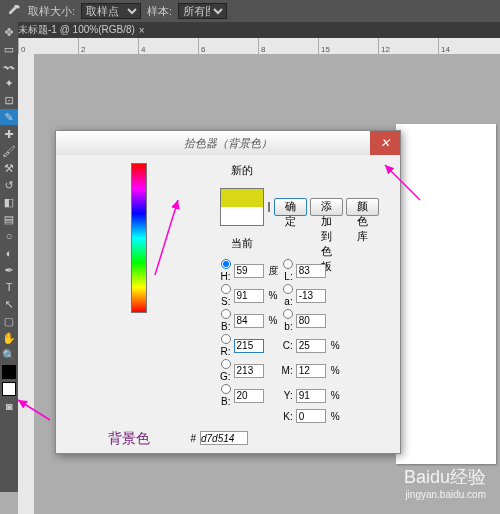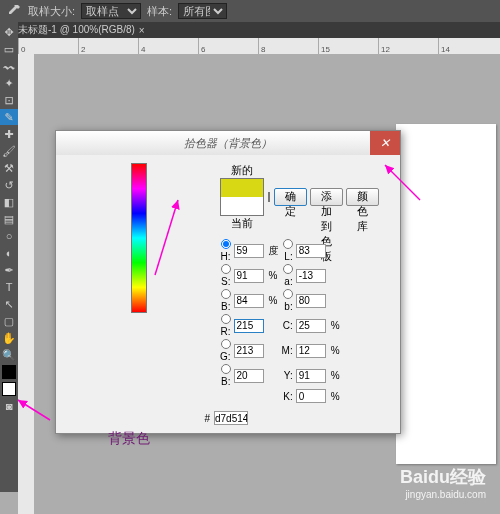--- a/index.html
+++ b/index.html
@@ -31,25 +31,25 @@
 .new-c { flex: 1; background: #d8d814; }
 .cur-c { flex: 1; background: #fff; }
 .btn { border: 1px solid #888; background: linear-gradient(#fff,#e0e0e0); height: 18px; padding: 0 10px; font-size: 11px; cursor: pointer; border-radius: 2px; }
 .btn.hl { border: 1px solid #2a80c4; }
 .vals { display: grid; grid-template-columns: auto 32px auto auto 32px auto; gap: 2px 3px; align-items: center; font-size: 10px; margin-top: 4px; }
 .vals input[type=text] { width: 30px; height: 14px; font-size: 10px; border: 1px solid #999; padding: 0 2px; }
 .vals input[type=radio] { width: 10px; height: 10px; }
 .vals .lbl { text-align: right; }
 .web-chk { grid-column: 1; display: flex; align-items: center; gap: 3px; font-size: 11px; margin-top: 2px; }
 .hex-row { display: flex; align-items: center; gap: 4px; margin-top: 4px; font-size: 10px; justify-content: flex-end; }
-.hex-row input { width: 34px; height: 14px; font-size: 10px; border: 1px solid #999; }
+.hex-row input { width: 48px; height: 14px; font-size: 10px; border: 1px solid #999; font-style: italic; }
 .annotation { position: absolute; color: #701a75; font-size: 14px; pointer-events: none; font-family: Liberation Mono, monospace; }
 .arrow { stroke: #ff00d4; stroke-width: 1.5; fill: none; }
 .watermark { position: absolute; right: 14px; bottom: 14px; color: rgba(255,255,255,.85); font-size: 10px; text-align: right; }
-.watermark .big { font-size: 18px; font-weight: bold; }
+.watermark .big { font-size: 18px; font-weight: normal; }
 .ruler-v { position: absolute; left: 0; top: 0; width: 16px; height: 100%; background: #e8e8e8; }
 .tiny-sw { width: 10px; height: 10px; border: 1px solid #777; display: inline-block; }
 </style>
 </head>
 <body>
 
 <div class="top-bar">
   <span class="icon-btn">
     <svg width="14" height="14" viewBox="0 0 14 14">
         <path d="M11 1l2 2-2 2-1-1-6 6H2v-2l6-6-1-1z" fill="#ccc"></path>
@@ -112,21 +112,21 @@
   <div class="dlg-title">
     <span>拾色器（背景色）</span>
     <div class="dlg-close">✕</div>
   </div>
   <div class="dlg-body">
     <div>
       <div class="hue-strip"></div>
     </div>
     <div class="right-col">
       <div class="preview">
-        <div style="display:flex;flex-direction:column;align-items:center;gap:0">
+        <div style="display:flex;flex-direction:column;align-items:center;gap:10px">
           <span>新的</span>
           <div class="preview-box">
             <div class="new-c"></div>
             <div class="cur-c"></div>
           </div>
           <span>当前</span>
         </div>
         <span class="tiny-sw" style="background:#d8d814"></span>
         <div style="display:flex;flex-direction:row;gap:3px;margin-left:auto">
           <button class="btn hl">确定</button>

